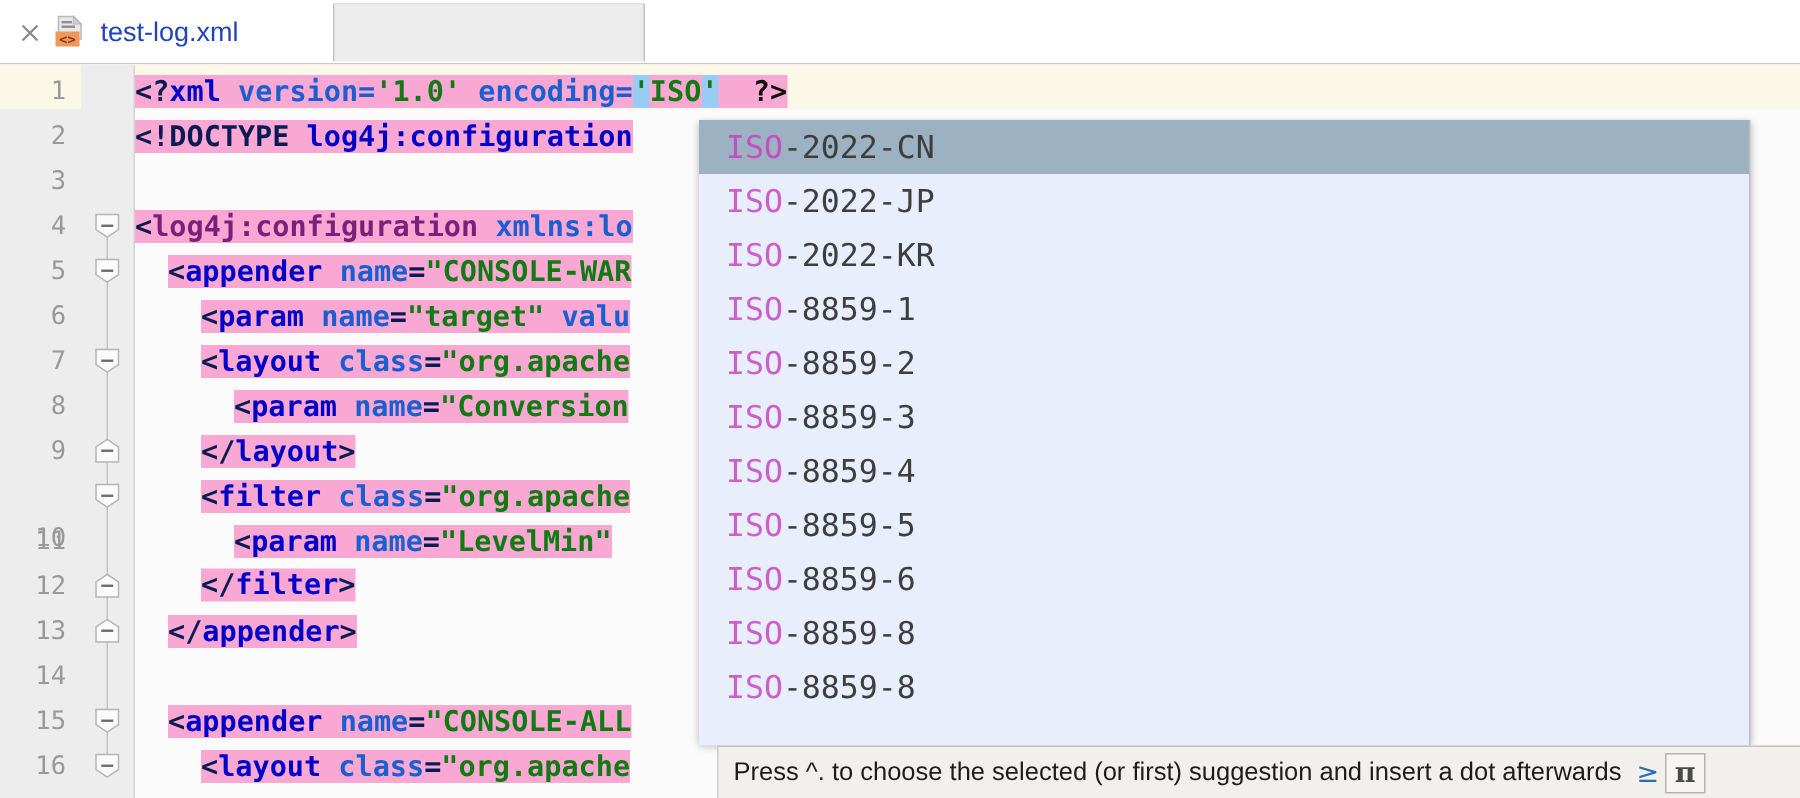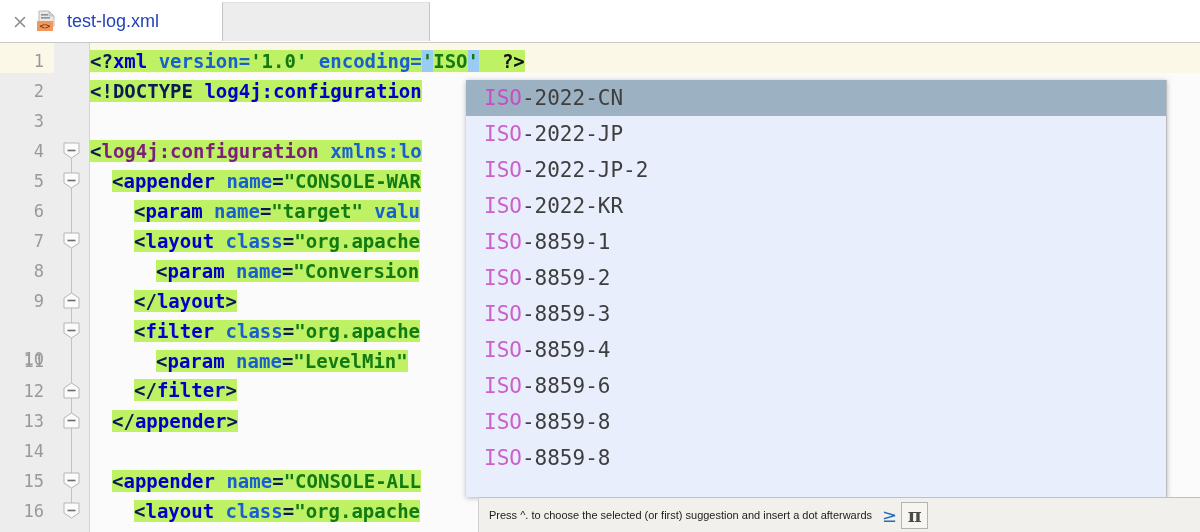--- a/index.html
+++ b/index.html
@@ -88,21 +88,21 @@
   }
 
   
   .t-punct{color:#0a1a52;}
   .t-tag{color:#0000c8;}
   .t-tagpurple{color:#7a1f7a;}
   .t-attr{color:#1a5fd0;}
   .t-val{color:#127a12;}
   .t-plain{color:#111111;}
   .t-eq{color:#0a1a52;}
-  .hl-soft{background:#bef264;}
+  .hl-soft{background:#f9a8d4;}
   .hl-sel{background:#99ccf5;}
 
   
   .foldwrap{position:absolute;left:0;top:0;width:36px;height:489px;}
   .foldline{position:absolute;left:17px;width:1px;background:#c2c2c2;}
   .foldbox{
     position:absolute;left:8px;width:19px;height:19px;
   }
 
   
@@ -129,21 +129,21 @@
   .hintbar{
     position:absolute;left:478px;top:497px;width:722px;height:35px;
     background:#f1f0ec;
     border-top:1px solid #c0c0c0;
     border-left:1px solid #cfcfcf;
     display:flex;align-items:center;
     box-sizing:border-box;
     padding-left:10px;
   }
   .hint-text{
-    font-size:11px;color:#1c1c1c;font-family:"Liberation Sans",sans-serif;
+    font-size:17px;color:#1c1c1c;font-family:"Liberation Sans",sans-serif;
     white-space:nowrap;
   }
   .hint-ge{
     font-size:18px;color:#2b6cb8;margin-left:10px;font-family:"DejaVu Sans",sans-serif;
   }
   .hint-pi{
     margin-left:4px;margin-right:6px;
     width:27px;height:27px;border:1px solid #b3b3b3;background:#f6f5f2;
     display:flex;align-items:center;justify-content:center;
     font-size:19px;color:#4a4a4a;font-family:"DejaVu Serif",serif;font-weight:bold;
@@ -270,26 +270,26 @@
           <div class="codeline" style="top: 423px; left: 22px;"><span class="hl-soft"><span class="t-punct">&lt;</span><span class="t-tag">appender</span><span class="t-plain"> </span><span class="t-attr">name</span><span class="t-eq">=</span><span class="t-val">"CONSOLE-ALL</span></span></div>
           <div class="codeline" style="top: 453px; left: 44px;"><span class="hl-soft"><span class="t-punct">&lt;</span><span class="t-tag">layout</span><span class="t-plain"> </span><span class="t-attr">class</span><span class="t-eq">=</span><span class="t-val">"org.apache</span></span></div>
         </div>
     </div>
   </div>
 
   <div class="popup">
     <div id="popup-rows">
         <div class="popup-row sel"><span class="pfx">ISO</span><span>-2022-CN</span></div>
         <div class="popup-row"><span class="pfx">ISO</span><span>-2022-JP</span></div>
-        <div class="popup-row"><span class="pfx">ISO</span><span>-2022-JP-2</span></div>
         <div class="popup-row"><span class="pfx">ISO</span><span>-2022-KR</span></div>
         <div class="popup-row"><span class="pfx">ISO</span><span>-8859-1</span></div>
         <div class="popup-row"><span class="pfx">ISO</span><span>-8859-2</span></div>
         <div class="popup-row"><span class="pfx">ISO</span><span>-8859-3</span></div>
         <div class="popup-row"><span class="pfx">ISO</span><span>-8859-4</span></div>
+        <div class="popup-row"><span class="pfx">ISO</span><span>-8859-5</span></div>
         <div class="popup-row"><span class="pfx">ISO</span><span>-8859-6</span></div>
         <div class="popup-row"><span class="pfx">ISO</span><span>-8859-8</span></div>
         <div class="popup-row"><span class="pfx">ISO</span><span>-8859-8</span></div>
       </div>
   </div>
 
   <div class="hintbar">
     <span class="hint-text">Press ^. to choose the selected (or first) suggestion and insert a dot afterwards</span>
     <span class="hint-ge">≥</span>
     <span class="hint-pi">π</span>

